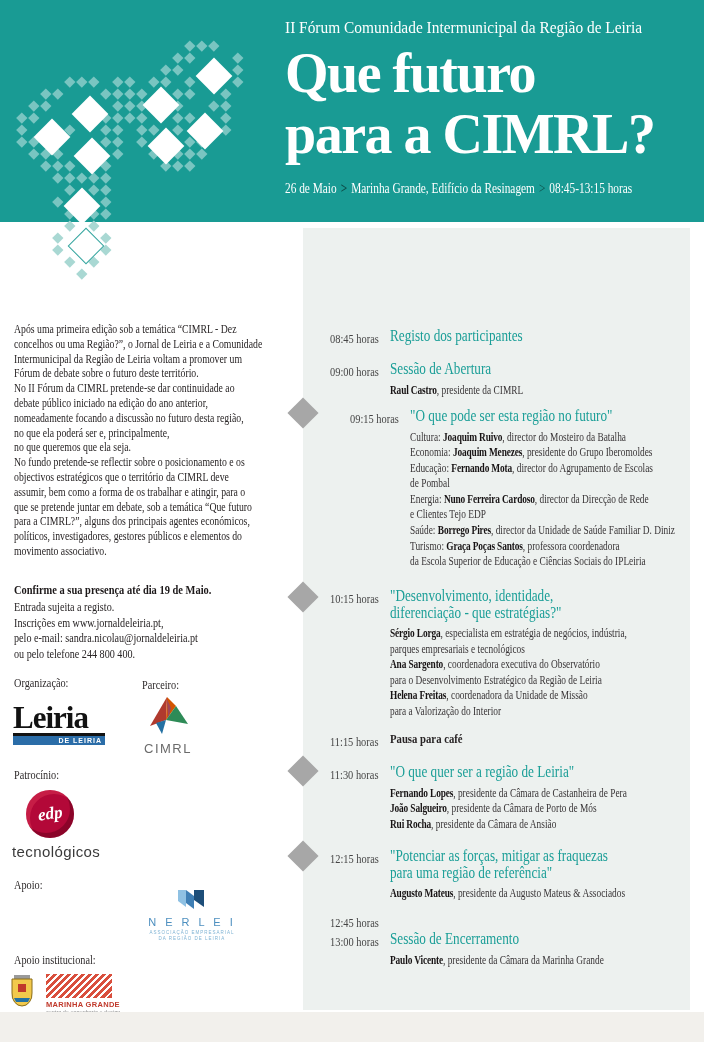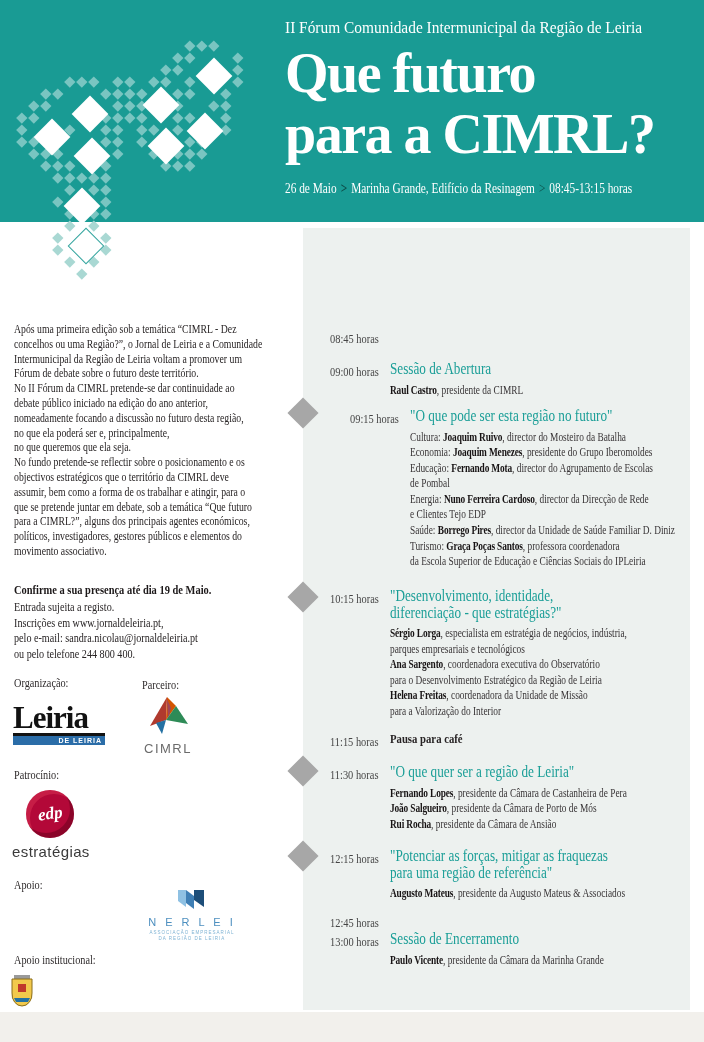--- a/index.html
+++ b/index.html
@@ -194,20 +194,23 @@
       <div class="dia" style="left: 39px; top: 124px; width: 26px; height: 26px; background: rgb(255, 255, 255);"></div>
       <div class="dia" style="left: 79px; top: 143px; width: 26px; height: 26px; background: rgb(255, 255, 255);"></div>
       <div class="dia" style="left: 69px; top: 193px; width: 26px; height: 26px; background: rgb(255, 255, 255);"></div>
       <div class="dia" style="left: 73px; top: 233px; width: 24px; height: 24px; background: rgb(255, 255, 255); border: 1.5px solid rgb(53, 166, 159);"></div>
     </div>
 
   <div class="panel"></div>
   <div id="schedule">
       <div class="sched-item" style="top: 328px;">
         <span class="s-time">08:45 horas</span>
+        <div class="s-content">
+          <div class="s-title">Registo dos participantes</div>
+        </div>
       </div>
       <div class="sched-item" style="top: 361px;">
         <span class="s-time">09:00 horas</span>
         <div class="s-content">
           <div class="s-title">Sessão de Abertura</div>
           <div class="s-speakers"><div><b>Raul Castro</b><span>, presidente da CIMRL</span></div></div>
         </div>
       </div>
       <div class="sched-item" style="top: 408px; margin-left: 20px;">
         <span class="s-time">09:15 horas</span>
@@ -305,37 +308,42 @@
       <polygon points="26,3 27,23 30,12" fill="#7d3c98" opacity=".6"></polygon>
     </svg>
     <div class="cap">CIMRL</div>
   </div>
 
   <div class="edp">
     <div class="ball">
       <span class="mark">edp</span>
     </div>
   </div>
-  <div class="edp-cap">estratégias</div>
+  <div class="edp-cap">tecnológicos</div>
 
 
   <div class="nerlei">
     <svg width="36" height="24" viewBox="0 0 36 24">
       <polygon points="4,4 12,4 12,21 4,15" fill="#8fc1e3"></polygon>
       <polygon points="12,4 20,10 20,23 12,17" fill="#3f7fb5"></polygon>
       <polygon points="20,4 30,4 30,21 20,14" fill="#1d4e79"></polygon>
     </svg>
     <div class="nm">N E R L E I</div>
     <div class="cp">ASSOCIAÇÃO EMPRESARIAL
 DA REGIÃO DE LEIRIA</div>
   </div>
 
   <div class="marinha">
     <svg width="24" height="34" viewBox="0 0 24 34">
       <rect x="4" y="1" width="16" height="4" fill="#9a9a9a"></rect>
       <path d="M2,5 h20 v14 a10,12 0 0 1 -10,13 a10,12 0 0 1 -10,-13 z" fill="#f2c94c" stroke="#8a6d1a" stroke-width="1"></path>
       <rect x="8" y="10" width="8" height="8" fill="#c0392b"></rect>
       <path d="M4,24 h16 l-2,4 h-12 z" fill="#2471a3"></path>
     </svg>
+    <div class="mg-block">
+      <div class="mg-stripes"></div>
+      <div class="mg-name">MARINHA GRANDE</div>
+      <div class="mg-cap">centro de engenharia e design</div>
+    </div>
   </div>
 
   <div class="footer-strip"></div>
 </div>
 
 </body></html>

